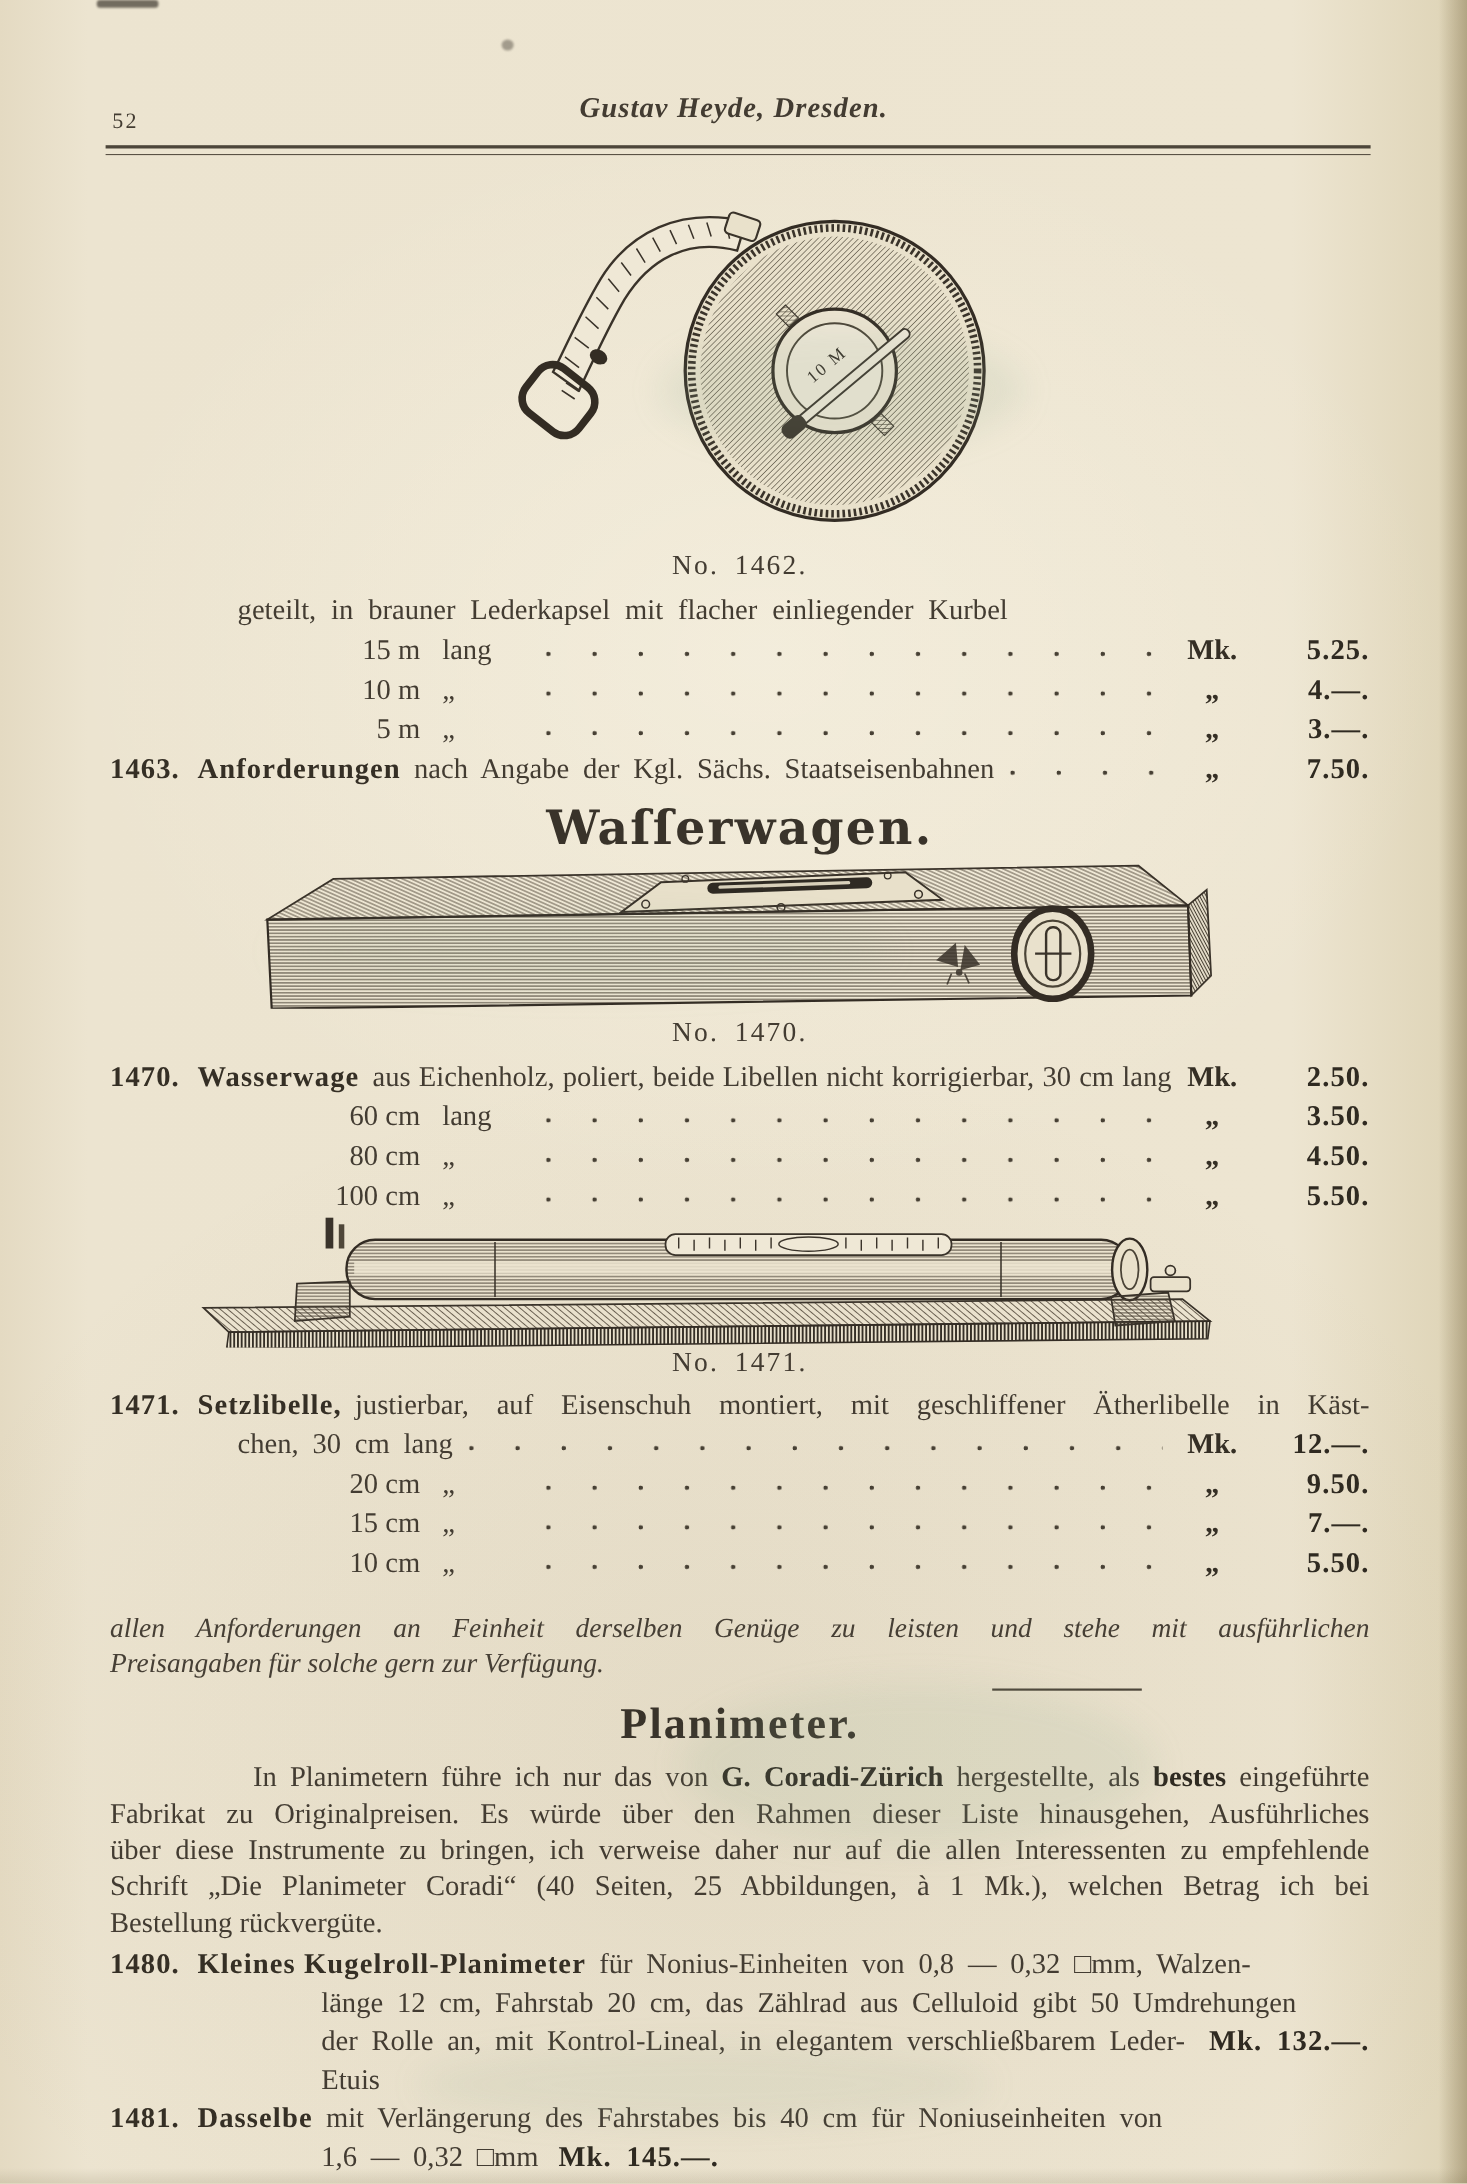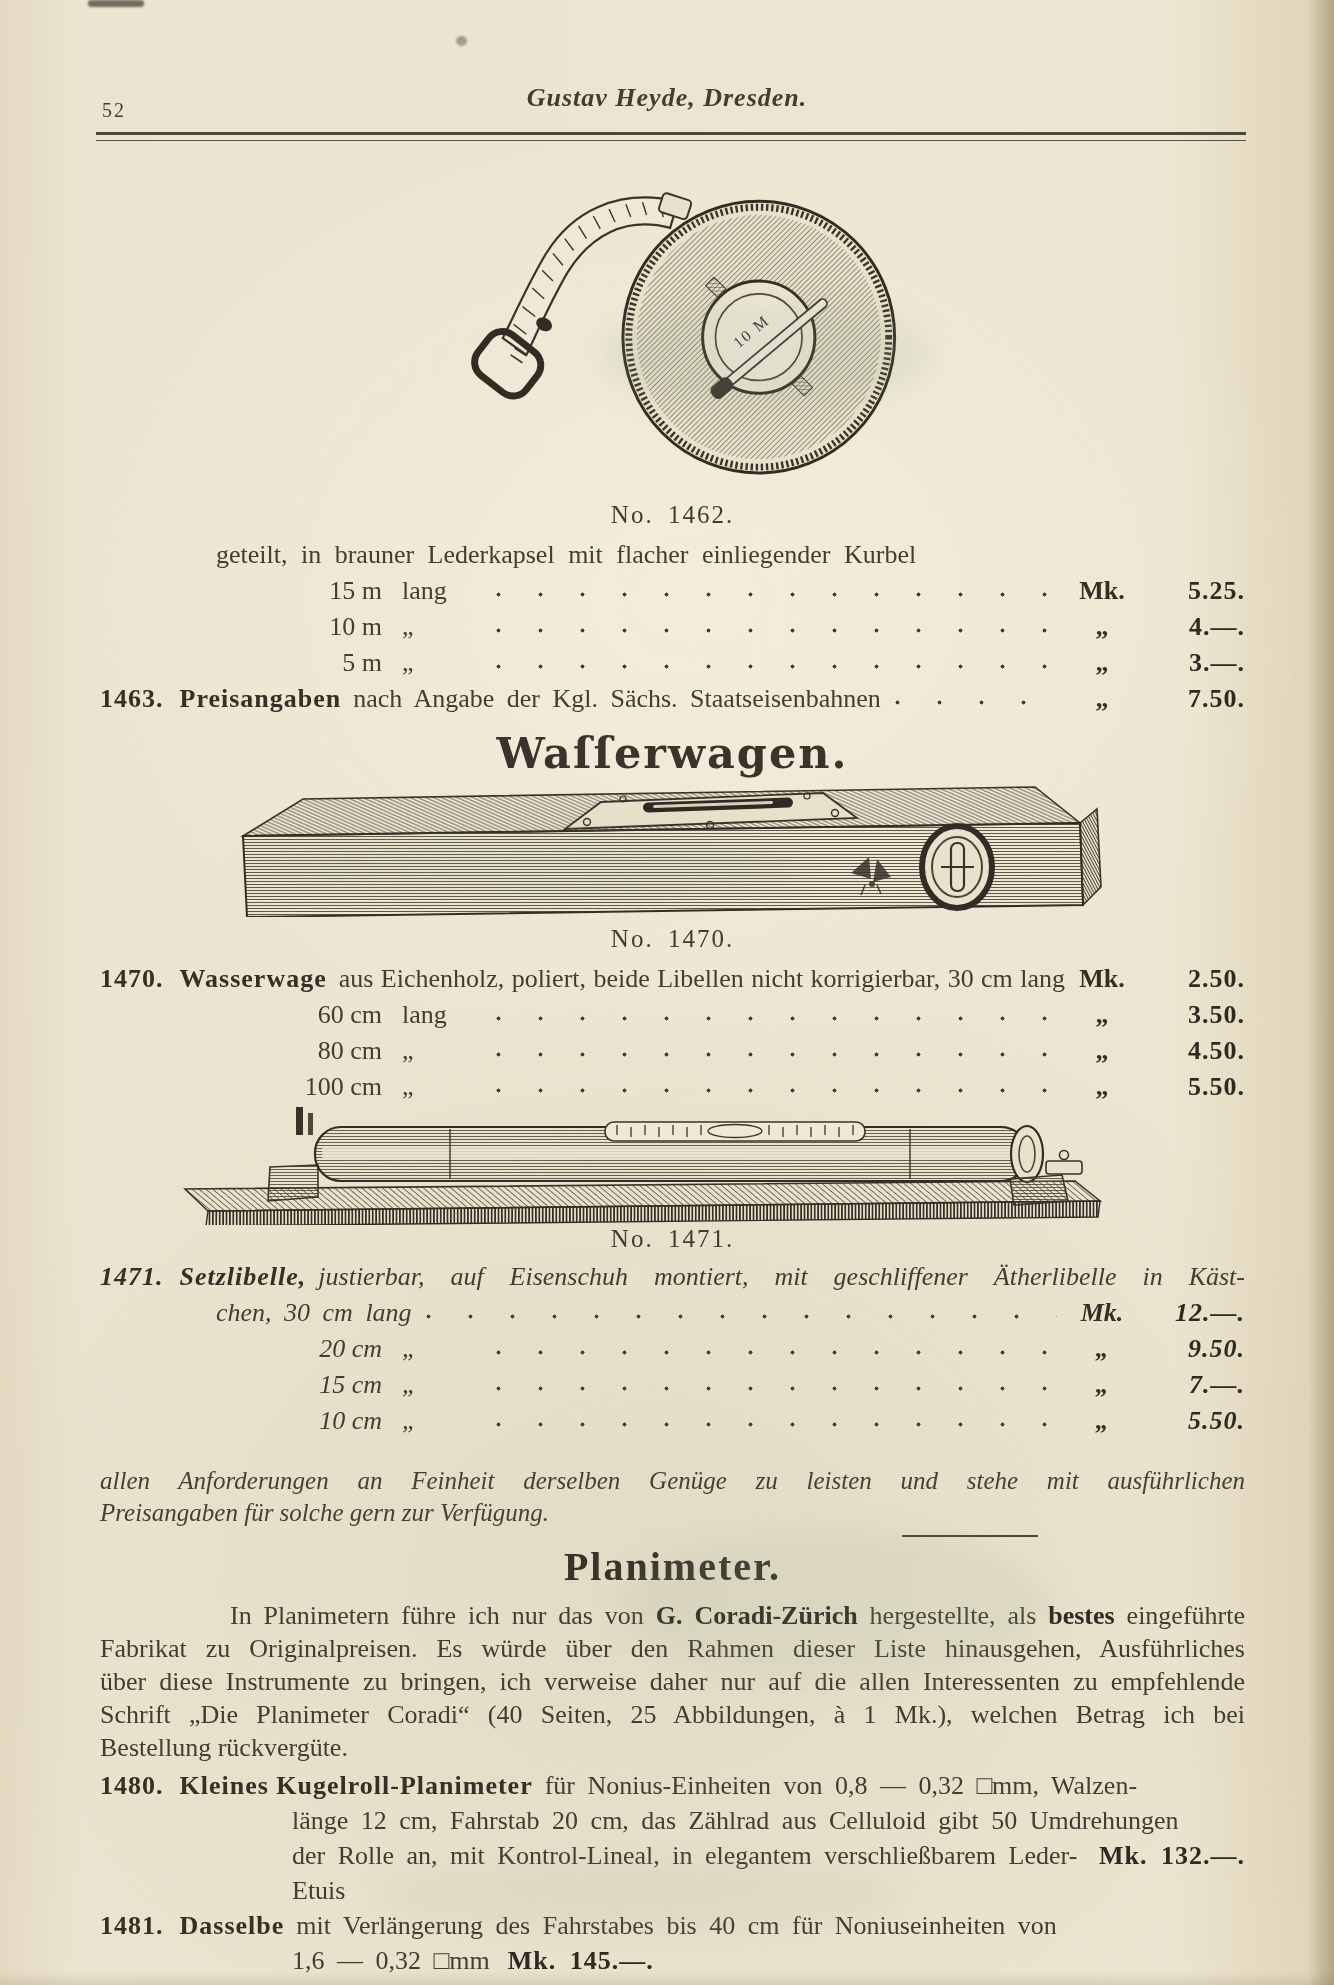--- a/index.html
+++ b/index.html
@@ -64,21 +64,21 @@
   .note{color:#463f35;}
   .note-l1{padding-left:130px;}
   .divider{width:136px; border-top:2px solid #4d463a; margin-left:802px;}
 
   .para{font-size:26px; line-height:33px;}
   .para-l1{padding-left:130px;}
   b{color:#2f2a21;}
 
   svg{display:block;}
   .mt14{margin-top:14px;} .mt10{margin-top:26px;} .mt8{margin-top:8px;}
-  .mt6{margin-top:6px;font-style:italic;} .mt4{margin-top:4px;} .mt2{margin-top:2px;}
+  .mt6{margin-top:6px;} .mt4{margin-top:4px;} .mt2{margin-top:2px;}
 </style>
 </head>
 <body>
 
 <div class="page">
   <div class="bleed b1"></div>
   <div class="bleed b2"></div>
   <div class="bleed b3"></div>
   <div class="bleed b4"></div>
   <div class="speck1"></div>
@@ -147,21 +147,21 @@
         <span class="size">5 m</span>
         <span class="suffix">„</span>
         <span class="leader"></span>
         <span class="cur">„</span>
         <span class="price">3.—.</span>
       </div>
     </div>
 
     <div class="row">
       <span class="item-no">1463.</span>
-      <b class="item-name">Preisangaben</b>
+      <b class="item-name">Anforderungen</b>
       <span class="wsp">nach Angabe der Kgl. Sächs. Staatseisenbahnen</span>
       <span class="leader"></span>
       <span class="cur">„</span>
       <span class="price">7.50.</span>
     </div>
 
     <div class="section-heading h-wasserwagen">Waſſerwagen.</div>
 
     <div class="figure mt2" style="padding-left:135px;">
       <svg width="870" height="136" viewBox="0 0 870 136">

